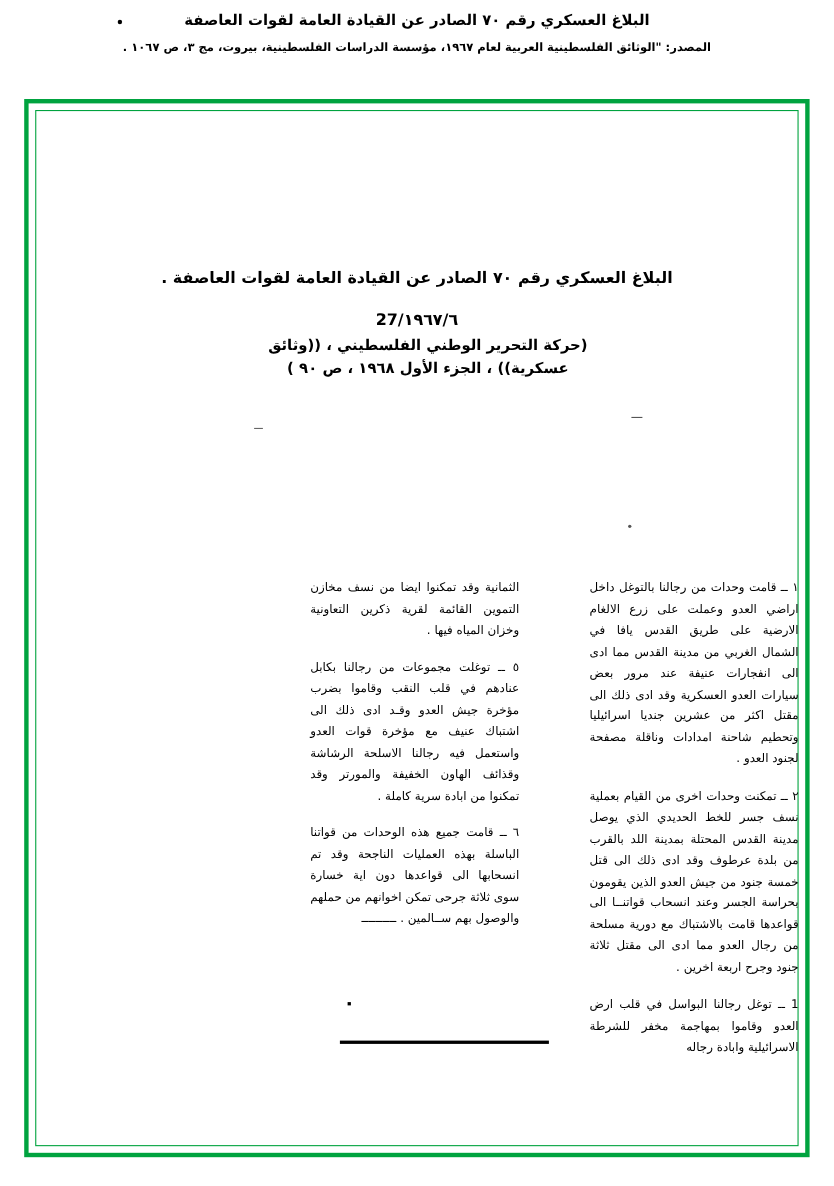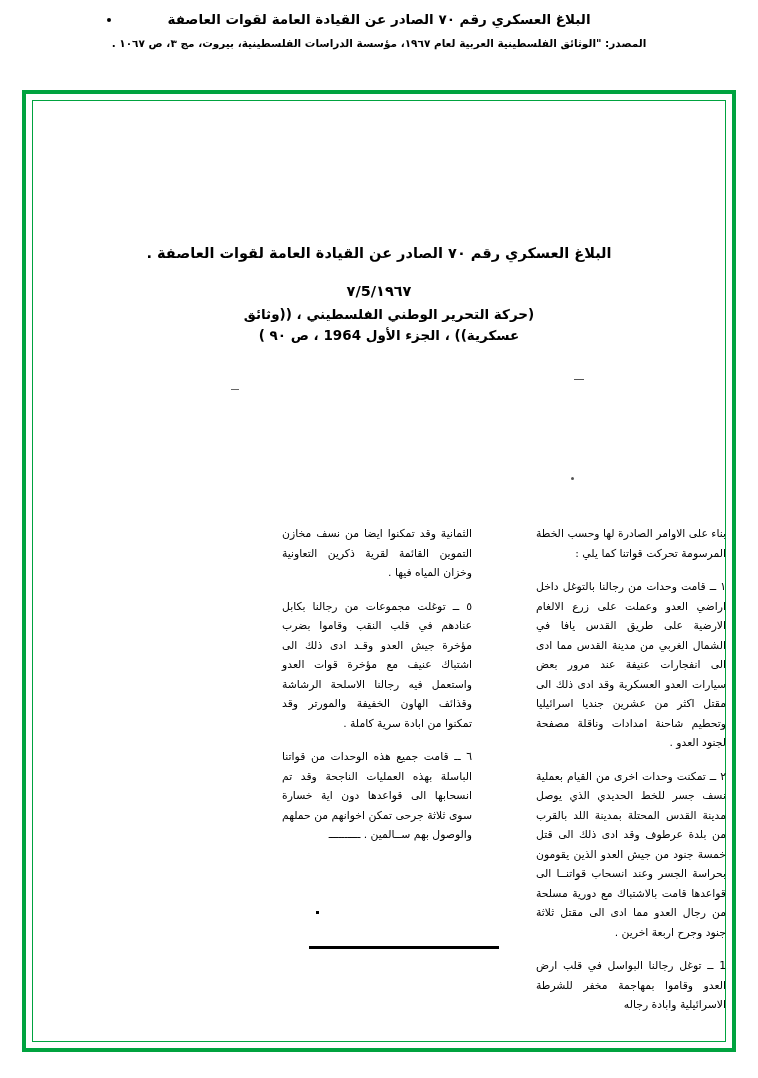--- a/index.html
+++ b/index.html
@@ -176,33 +176,32 @@
   <div class="header-dot"></div>
   <div class="header-title">البلاغ العسكري رقم ٧٠ الصادر عن القيادة العامة لقوات العاصفة</div>
   <div class="header-source">المصدر: "الوثائق الفلسطينية العربية لعام ١٩٦٧، مؤسسة الدراسات الفلسطينية، بيروت، مج ٣، ص ١٠٦٧ .</div>
 </div>
 
 <div class="green-frame">
   <div class="green-frame-inner"></div>
 
   <div class="doc-title-wrap">
     <div class="doc-title">البلاغ العسكري رقم ٧٠ الصادر عن القيادة العامة لقوات العاصفة .</div>
-    <div class="doc-date">١٩٦٧/5/٧</div>
+    <div class="doc-date">١٩٦٧/٦/27</div>
     <div class="doc-ref">(حركة التحرير الوطني الفلسطيني ، ((وثائق</div>
-    <div class="doc-ref" style="margin-top:0">عسكرية)) ، الجزء الأول 1964 ، ص ٩٠ )</div>
+    <div class="doc-ref" style="margin-top:0">عسكرية)) ، الجزء الأول ١٩٦٨ ، ص ٩٠ )</div>
   </div>
 
   <div class="mark-right-1"></div>
   <div class="mark-right-2"></div>
   <div class="mark-right-3"></div>
 
   <div class="body-cols">
 
     <div class="col col-right">
-      <p class="para">بناء على الاوامر الصادرة لها وحسب الخطة المرسومة تحركت قواتنا كما يلي :</p>
       <p class="para">١ ــ قامت وحدات من رجالنا بالتوغل داخل اراضي العدو وعملت على زرع الالغام الارضية على طريق القدس يافا في الشمال الغربي من مدينة القدس مما ادى الى انفجارات عنيفة عند مرور بعض سيارات العدو العسكرية وقد ادى ذلك الى مقتل اكثر من عشرين جنديا اسرائيليا وتحطيم شاحنة امدادات وناقلة مصفحة لجنود العدو .</p>
       <p class="para">٢ ــ تمكنت وحدات اخرى من القيام بعملية نسف جسر للخط الحديدي الذي يوصل مدينة القدس المحتلة بمدينة اللد بالقرب من بلدة عرطوف وقد ادى ذلك الى قتل خمسة جنود من جيش العدو الذين يقومون بحراسة الجسر وعند انسحاب قواتنــا الى قواعدها قامت بالاشتباك مع دورية مسلحة من رجال العدو مما ادى الى مقتل ثلاثة جنود وجرح اربعة اخرين .</p>
       <p class="para">1 ــ توغل رجالنا البواسل في قلب ارض العدو وقاموا بمهاجمة مخفر للشرطة الاسرائيلية وابادة رجاله</p>
     </div>
 
     <div class="col col-left">
       <p class="para">الثمانية وقد تمكنوا ايضا من نسف مخازن التموين القائمة لقرية ذكرين التعاونية وخزان المياه فيها .</p>
       <p class="para">٥ ــ توغلت مجموعات من رجالنا بكابل عنادهم في قلب النقب وقاموا بضرب مؤخرة جيش العدو وقـد ادى ذلك الى اشتباك عنيف مع مؤخرة قوات العدو واستعمل فيه رجالنا الاسلحة الرشاشة وقذائف الهاون الخفيفة والمورتر وقد تمكنوا من ابادة سرية كاملة .</p>
       <p class="para">٦ ــ قامت جميع هذه الوحدات من قواتنا الباسلة بهذه العمليات الناجحة وقد تم انسحابها الى قواعدها دون اية خسارة سوى ثلاثة جرحى تمكن اخوانهم من حملهم والوصول بهم ســالمين .     ــــــــــ</p>
     </div>

